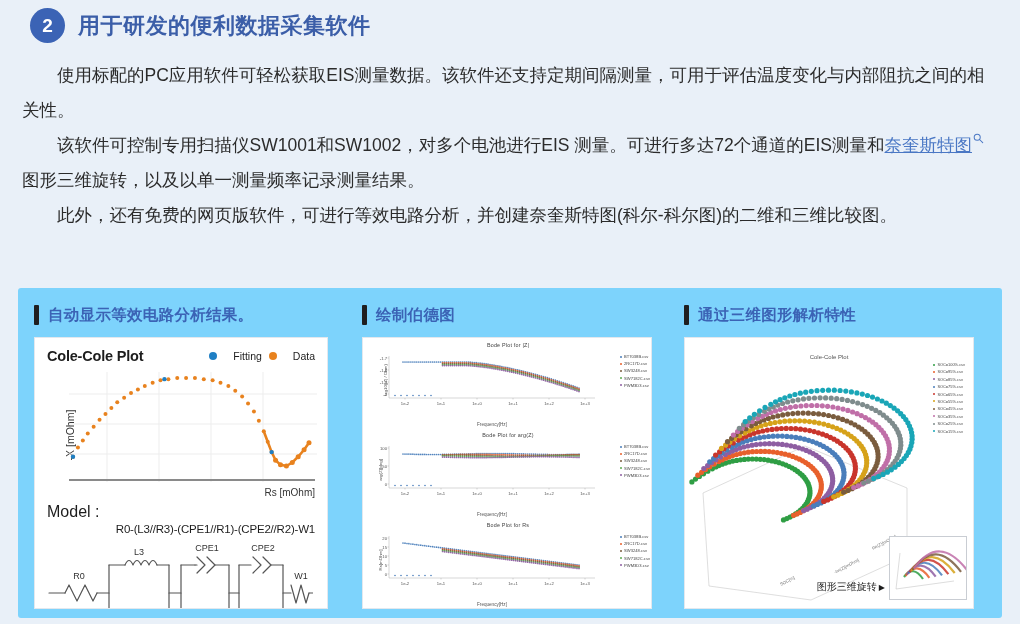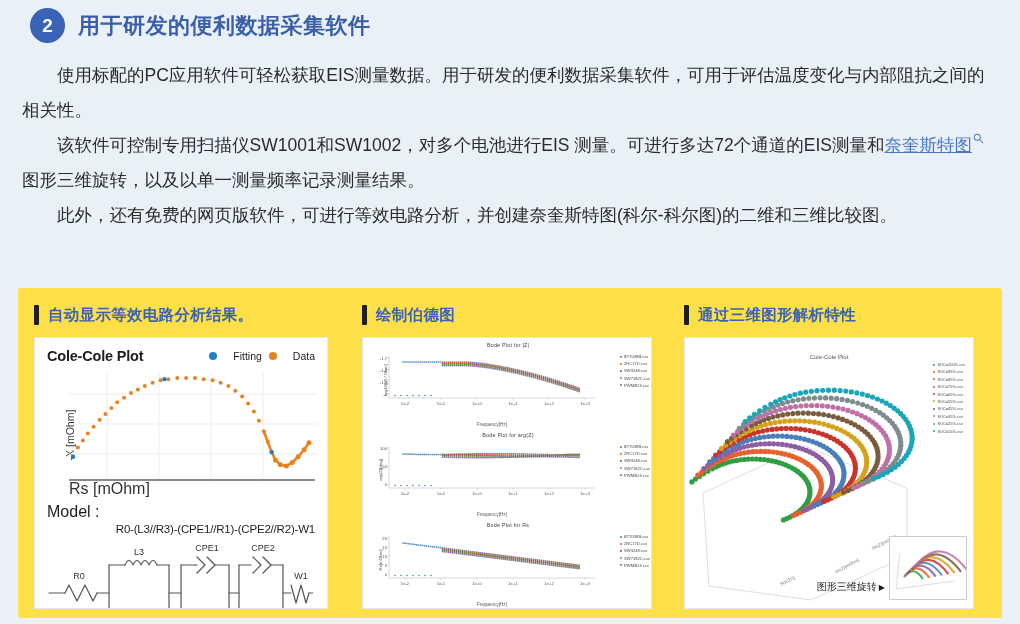--- a/index.html
+++ b/index.html
@@ -41,21 +41,21 @@
     position:relative;top:-7px;left:1px;
     display:inline-block;width:11px;height:11px;
     vertical-align:baseline;
   }
   .sup-search svg{display:block;}
 
   
   .panels{
     position:absolute;left:18px;top:288px;
     width:984px;height:330px;
-    background:#fde047;
+    background:#7dd3fc;
     border-radius:3px;
     display:flex;
   }
   .panel{
     position:relative;
     box-sizing:border-box;
     padding:16px 14px 0 16px;
   }
   .panel.p1{width:328px;}
   .panel.p2{width:322px;}
@@ -95,22 +95,22 @@
   .cc-plot{position:relative;width:270px;height:125px;margin-top:8px;}
   .cc-ylab{
     position:absolute;left:-2px;top:50%;transform:translateY(-50%) rotate(-90deg);
     font-size:10.5px;color:#333;white-space:nowrap;transform-origin:center;
   }
   .cc-svg{position:absolute;left:22px;top:0;}
   .cc-xaxis{
     position:absolute;left:22px;bottom:16px;width:246px;height:2px;background:#8a8a8a;
   }
   .cc-xlab{
-    position:absolute;left:22px;bottom:-1px;width:246px;text-align:left;
-    font-size:16px;color:#333;margin-top:30px;
+    position:absolute;left:22px;bottom:-1px;width:246px;text-align:right;
+    font-size:10px;color:#333;margin-top:30px;
   }
 
   .model-label{font-size:16px;color:#1d1d1d;margin-top:6px;}
   .model-eq{font-size:11.5px;color:#1d1d1d;margin-top:2px;letter-spacing:-.2px;text-align:right;}
   .circuit{margin-top:6px;}
 
   
   .bode-wrap{position:relative;width:100%;height:100%;background:#fff;}
   .bode-sub{position:relative;width:290px;height:90px;}
   .bode-title{
@@ -160,21 +160,21 @@
 <body>
 
 <div class="page">
 
   <div class="heading">
     <div class="badge">2</div>
     <div class="heading-title">用于研发的便利数据采集软件</div>
   </div>
 
   <div class="body-text">
-    <p>使用标配的PC应用软件可轻松获取EIS测量数据。用于研发的便利数据采集软件，可用于评估温度变化与内部阻抗之间的相关性。</p>
+    <p>使用标配的PC应用软件可轻松获取EIS测量数据。该软件还支持定期间隔测量，可用于评估温度变化与内部阻抗之间的相关性。</p>
     <p><span>该软件可控制专用扫描仪SW1001和SW1002，对多个电池进行EIS 测量。可进行多达72个通道的EIS测量和</span><a class="link" href="#">奈奎斯特图</a><span class="sup-search"><svg viewBox="0 0 12 12" width="11" height="11">
             <circle cx="4.6" cy="4.6" r="3.3" fill="none" stroke="#4a77c4" stroke-width="1.1"></circle>
             <line x1="7.1" y1="7.1" x2="10.6" y2="10.6" stroke="#4a77c4" stroke-width="1.1" stroke-linecap="round"></line>
           </svg></span><span>图形三维旋转，以及以单一测量频率记录测量结果。</span></p>
     <p>此外，还有免费的网页版软件，可进行等效电路分析，并创建奈奎斯特图(科尔-科尔图)的二维和三维比较图。</p>
   </div>
 
   <div class="panels">
 
     <div class="panel p1">

